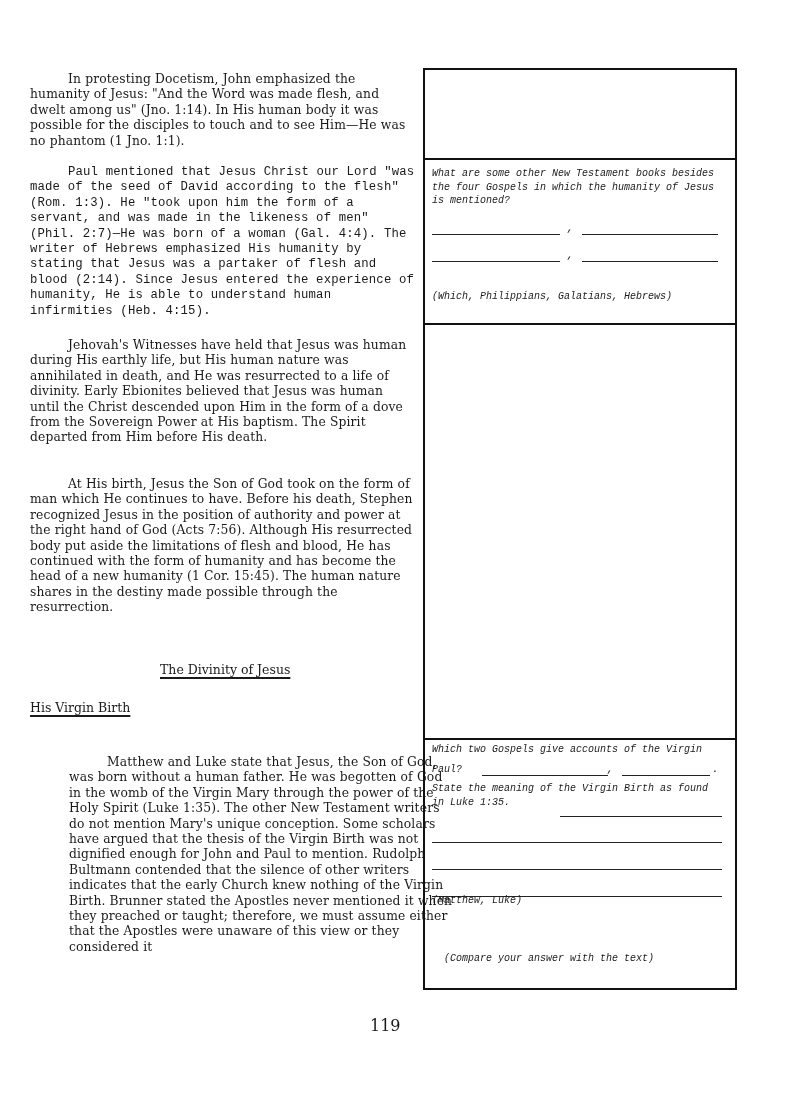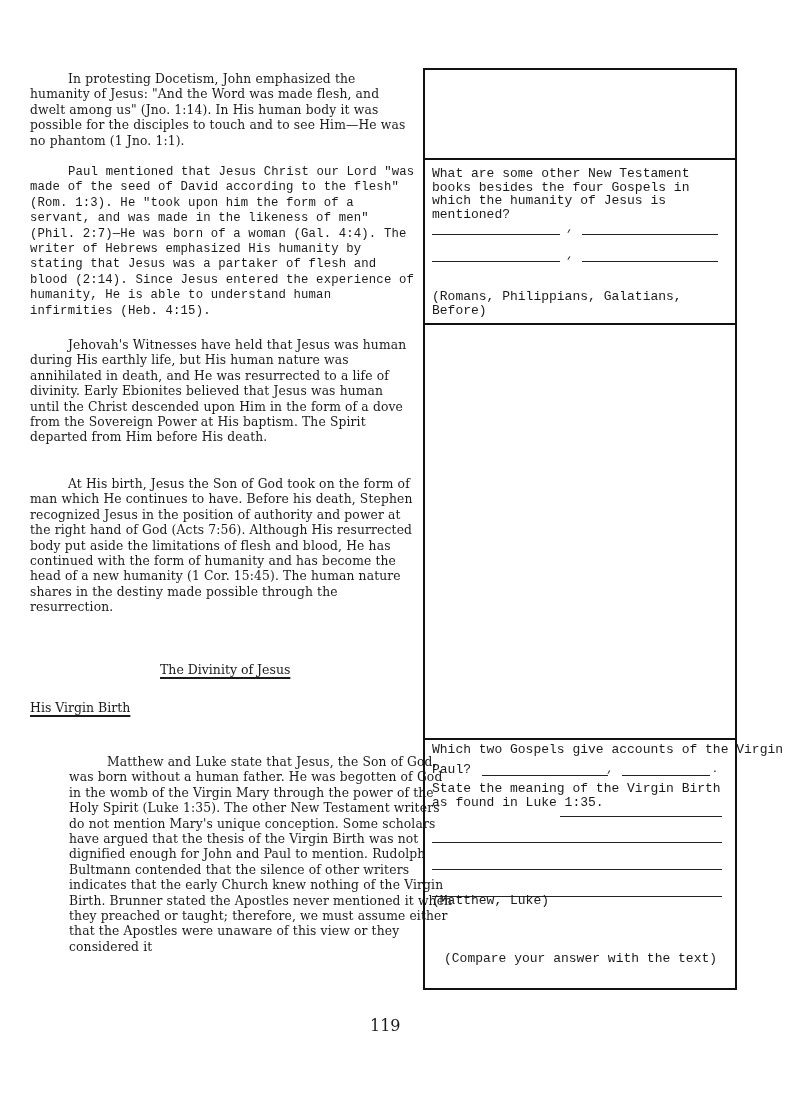--- a/index.html
+++ b/index.html
@@ -3,21 +3,21 @@
 <meta charset="utf-8">
 <style>
   html, body { margin:0; padding:0; background:#ffffff; }
   body { width:799px; height:1100px; position:relative; overflow:hidden; color:#1a1a1a; }
   .col-left { position:absolute; left:30px; top:72px; width:386px; font-family:"DejaVu Serif", serif; font-size:12.3px; line-height:15.4px; letter-spacing:0.15px; }
   .col-left p { margin:0; text-indent:38px; }
   .para { position:absolute; left:0; width:386px; }
   .section-title { position:absolute; font-family:"DejaVu Serif", serif; font-size:12.5px; text-decoration:underline; text-decoration-thickness:1.5px; text-underline-offset:3px; }
   .box { position:absolute; left:423px; top:68px; width:310px; height:918px; border:2.5px solid #111; box-sizing:content-box; }
   .divider { position:absolute; left:0; width:100%; border-top:2.5px solid #111; }
-  .q { position:absolute; left:7px; font-family:"Liberation Mono", monospace; font-size:13px; line-height:13.5px; color:#1a1a1a; }
+  .q { position:absolute; left:7px; font-family:"Liberation Mono", monospace; font-style:italic; font-size:10px; line-height:13.5px; color:#1a1a1a; }
   .blank { position:absolute; border-top:1.3px solid #222; height:0; }
   .comma { position:absolute; font-family:"Liberation Mono", monospace; font-style:italic; font-size:11px; }
   .page-num { position:absolute; left:370px; top:1016px; font-family:"DejaVu Serif", serif; font-size:16px; }
 </style>
 </head>
 <body>
 
 <div class="col-left">
   <div class="para" style="top:0px;">
       <p>In protesting Docetism, John emphasized the humanity of Jesus: "And the Word was made flesh, and dwelt among us" (Jno. 1:14).  In His human body it was possible for the disciples to touch and to see Him—He was no phantom (1 Jno. 1:1).</p>
@@ -42,21 +42,21 @@
 <div class="box">
   <div class="divider" style="top:88px;"></div>
 
   <div class="q" style="top:97px; width:290px;">What are some other New Testament books besides the four Gospels in which the humanity of Jesus is mentioned?</div>
   <div class="blank" style="left:7px; top:164px; width:128px;"></div>
   <div class="comma" style="left:142px; top:152px;">,</div>
   <div class="blank" style="left:157px; top:164px; width:136px;"></div>
   <div class="blank" style="left:7px; top:191px; width:128px;"></div>
   <div class="comma" style="left:142px; top:179px;">,</div>
   <div class="blank" style="left:157px; top:191px; width:136px;"></div>
-  <div class="q" style="top:220px; width:300px;">(Romans, Philippians, Galatians, Before)</div>
+  <div class="q" style="top:220px; width:300px;">(Which, Philippians, Galatians, Hebrews)</div>
 
   <div class="divider" style="top:253px;"></div>
   <div class="divider" style="top:668px;"></div>
 
   <div class="q" style="top:673px; width:310px; white-space:nowrap;">Which two Gospels give accounts of the Virgin</div>
   <div class="q" style="top:693px;">Paul?</div>
   <div class="blank" style="left:57px; top:705px; width:126px;"></div>
   <div class="comma" style="left:182px; top:693px;">,</div>
   <div class="blank" style="left:197px; top:705px; width:88px;"></div>
   <div class="comma" style="left:287px; top:693px;">.</div>

